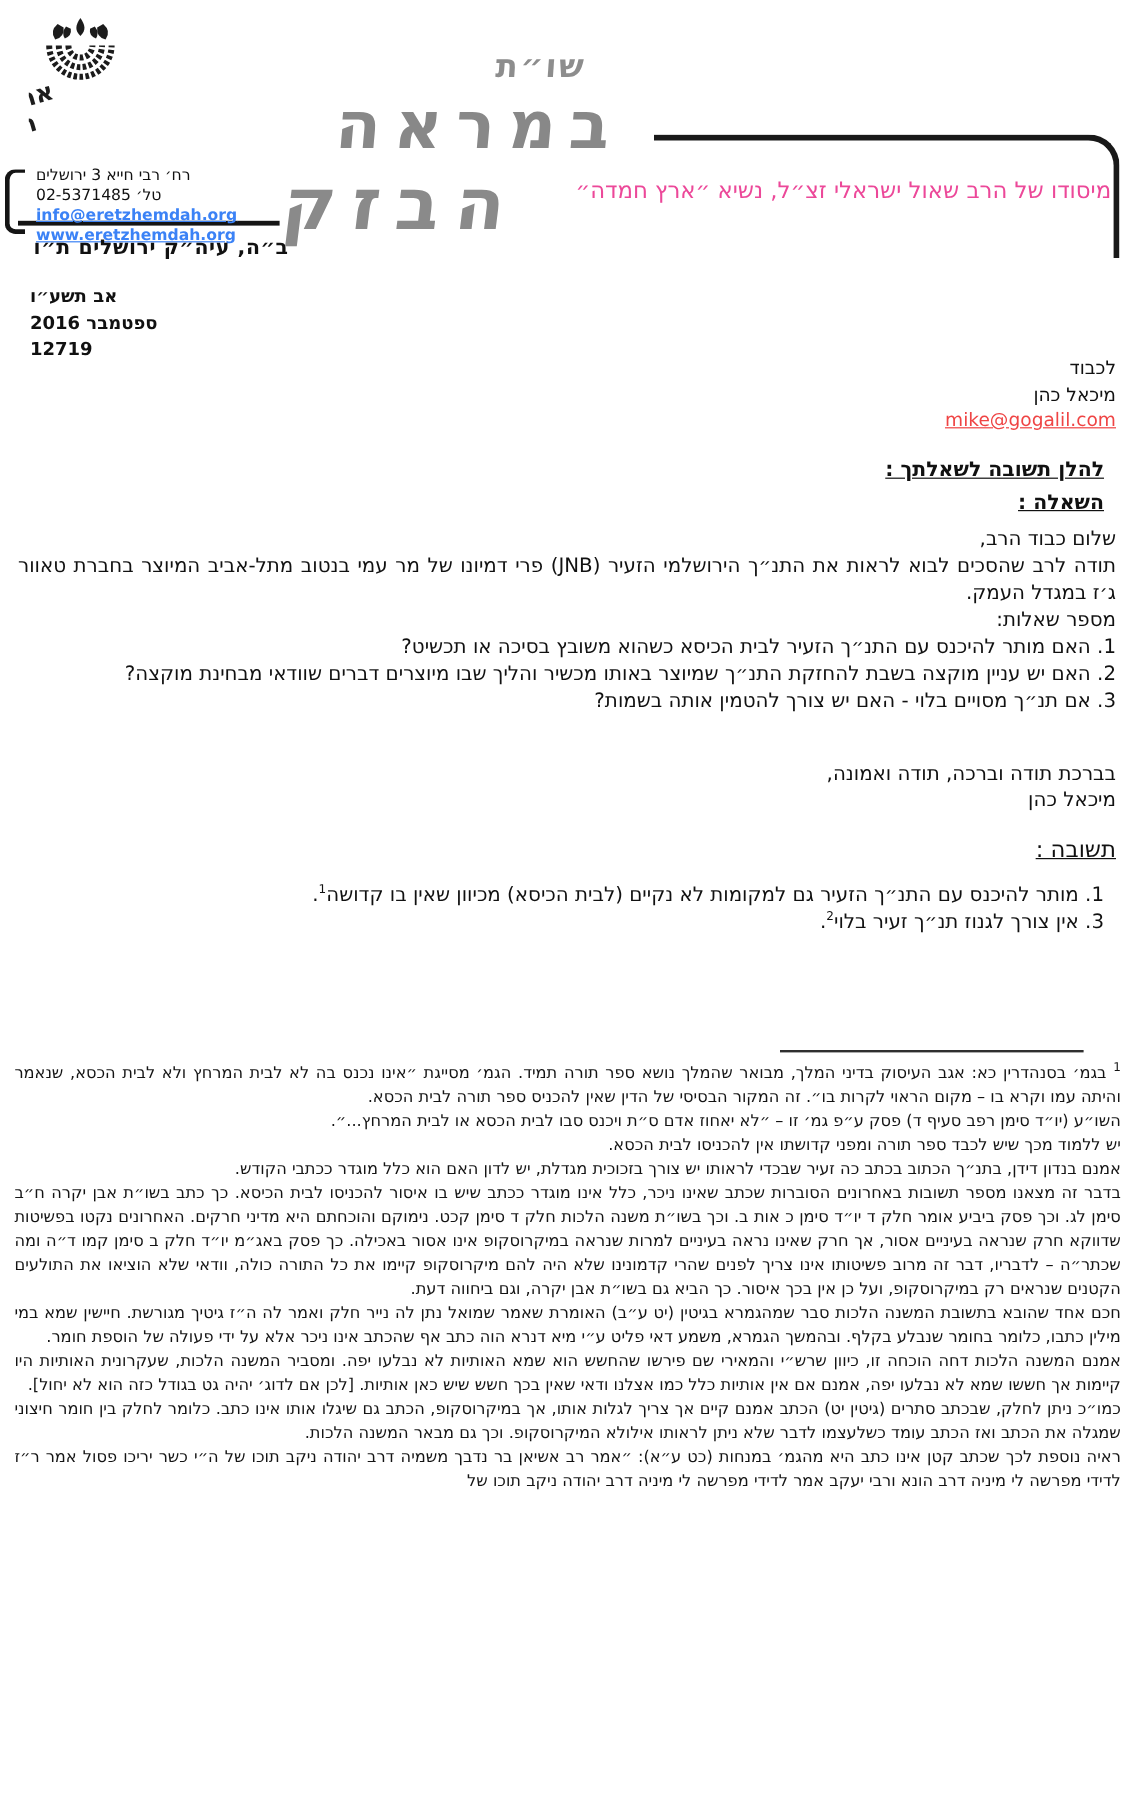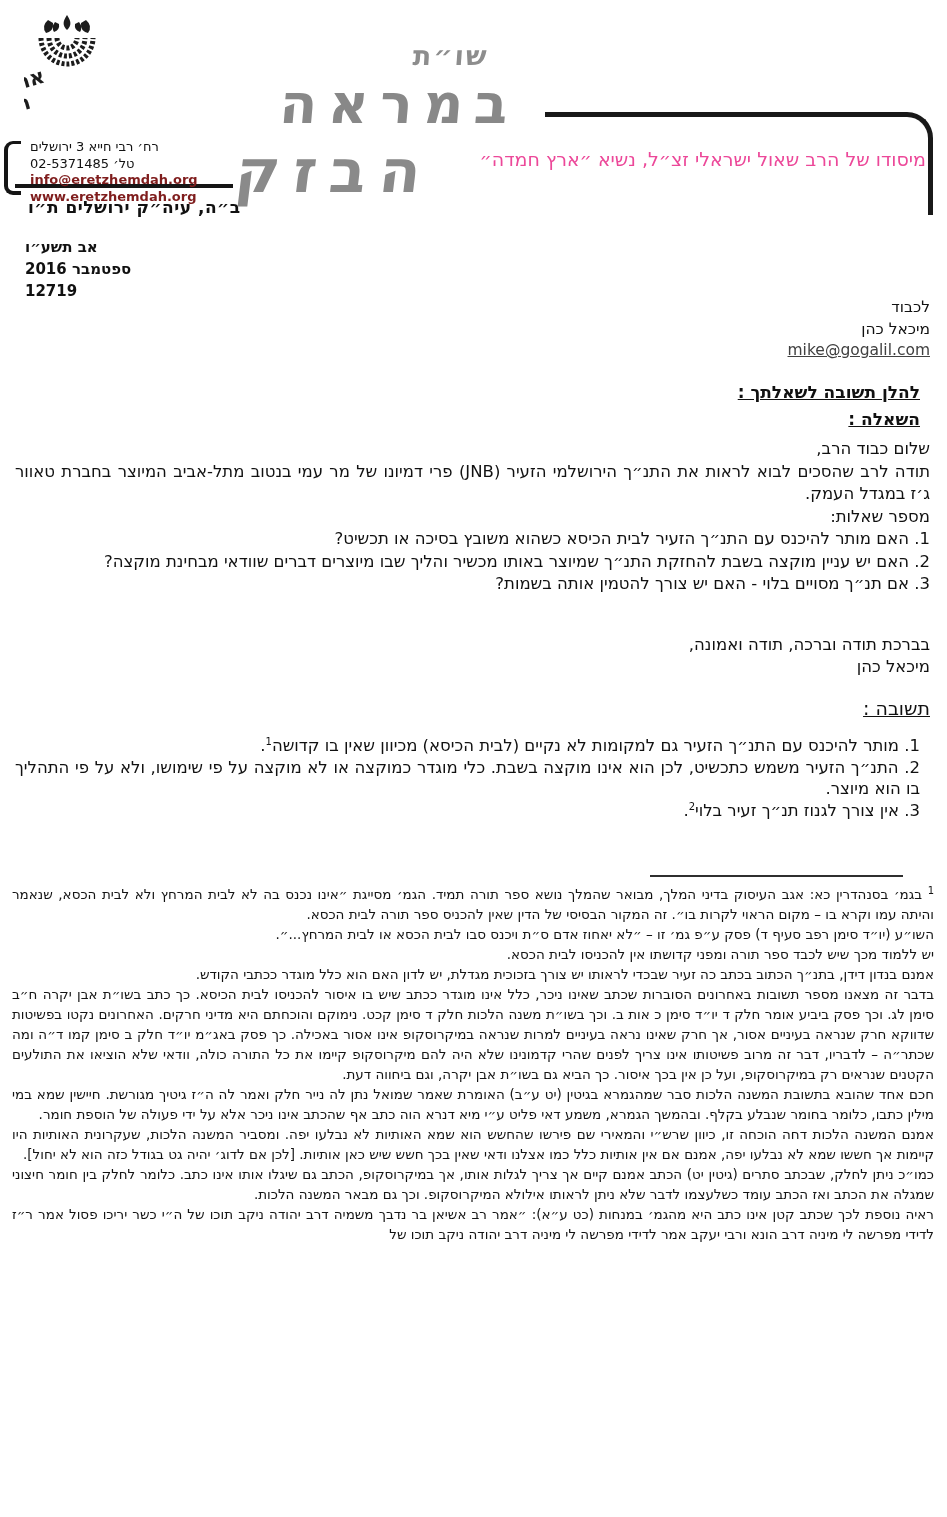--- a/index.html
+++ b/index.html
@@ -6,38 +6,38 @@
   .page{
     position:relative;width:947px;height:1517px;background:#ffffff;
     font-family:"DejaVu Sans",sans-serif;color:#111;direction:rtl;
     margin:0 auto;overflow:hidden;
   }
   .abs{position:absolute;}
 
   
   #logo{left:24px;top:12px;width:86px;height:120px;}
   #contact{left:30px;top:139px;font-size:13px;line-height:16.5px;text-align:left;}
-  #contact .lnk{direction:ltr;display:block;color:#7f1d1d;font-weight:bold;}
+  #contact .lnk{direction:ltr;display:block;text-decoration:underline;color:#3b82f6;font-weight:bold;}
   #bracket{left:4px;top:141px;width:13px;height:47px;
     border-left:4px solid #151515;border-top:3px solid #151515;border-bottom:4px solid #151515;
     border-top-left-radius:9px;border-bottom-left-radius:9px;}
   #thickline{left:15px;top:184px;width:218px;height:4px;background:#151515;}
   #bh{left:28px;top:197px;font-size:17px;letter-spacing:0.5px;font-weight:bold;}
 
   #shut{left:413px;top:40px;font-size:27px;color:#8d8d8d;font-weight:bold;letter-spacing:2px;transform:skewX(-4deg);}
   #word1{left:280px;top:72px;font-size:55px;font-weight:bold;color:#888888;letter-spacing:11px;transform:skewX(-5deg);}
   #word2{left:236px;top:136px;font-size:60px;font-weight:bold;color:#8a8a8a;letter-spacing:13px;transform:skewX(-7deg);}
   #rightframe{left:545px;top:112px;width:383px;height:98px;
     border-top:5px solid #191919;border-right:5px solid #191919;border-top-right-radius:26px;}
   #subtitle{right:21px;top:144px;text-align:left;font-size:19px;line-height:31px;color:#ec4899;}
 
   
   #dateblock{left:25px;top:236px;font-size:15px;line-height:22px;text-align:left;font-weight:bold;}
   #recipient{right:17px;top:297px;text-align:right;font-size:15.5px;line-height:21.5px;}
-  #recipient .lnk{direction:ltr;text-decoration:underline;color:#404040;display:inline-block;}
+  #recipient .lnk{direction:ltr;text-decoration:underline;color:#ef4444;display:inline-block;}
 
   #introheaders{right:27px;top:379px;text-align:right;font-size:17px;font-weight:bold;line-height:27px;}
   #introheaders .hd{text-decoration:underline;}
 
   
   #questionsec{right:17px;left:15px;top:438px;font-size:16.5px;line-height:22.5px;text-align:right;}
   #questionsec .just{text-align:justify;}
   #questionsec p{margin:0;}
 
   #closing{right:17px;top:634px;text-align:right;font-size:16.5px;line-height:22px;}
@@ -120,21 +120,20 @@
   </div>
 
   <div class="abs" id="closing">
     <div>בברכת תודה וברכה, תודה ואמונה,</div>
     <div>מיכאל כהן</div>
   </div>
 
   <div class="abs" id="answerheader">תשובה :</div>
   <div class="abs" id="answers">
     <p class="ans"><span>1. מותר להיכנס עם התנ״ך הזעיר גם למקומות לא נקיים (לבית הכיסא) מכיוון שאין בו קדושה</span><sup>1</sup><span>.</span></p>
-    <p class="ans"><span>2. התנ״ך הזעיר משמש כתכשיט, לכן הוא אינו מוקצה בשבת. כלי מוגדר כמוקצה או לא מוקצה על פי שימושו, ולא על פי התהליך בו הוא מיוצר.</span><sup></sup><span></span></p>
     <p class="ans"><span>3. אין צורך לגנוז תנ״ך זעיר בלוי</span><sup>2</sup><span>.</span></p>
   </div>
 
   <div class="abs" id="fnsep"></div>
   <div class="abs" id="footnotes">
     <p><sup>1</sup> <span>בגמ׳ בסנהדרין כא: אגב העיסוק בדיני המלך, מבואר שהמלך נושא ספר תורה תמיד. הגמ׳ מסייגת ״אינו נכנס בה לא לבית המרחץ ולא לבית הכסא, שנאמר והיתה עמו וקרא בו – מקום הראוי לקרות בו״. זה המקור הבסיסי של הדין שאין להכניס ספר תורה לבית הכסא.</span></p>
     <p>השו״ע (יו״ד סימן רפב סעיף ד) פסק ע״פ גמ׳ זו – ״לא יאחוז אדם ס״ת ויכנס סבו לבית הכסא או לבית המרחץ...״.</p>
     <p>יש ללמוד מכך שיש לכבד ספר תורה ומפני קדושתו אין להכניסו לבית הכסא.</p>
     <p>אמנם בנדון דידן, בתנ״ך הכתוב בכתב כה זעיר שבכדי לראותו יש צורך בזכוכית מגדלת, יש לדון האם הוא כלל מוגדר ככתבי הקודש.</p>
     <p>בדבר זה מצאנו מספר תשובות באחרונים הסוברות שכתב שאינו ניכר, כלל אינו מוגדר ככתב שיש בו איסור להכניסו לבית הכיסא. כך כתב בשו״ת אבן יקרה ח״ב סימן לג. וכך פסק ביביע אומר חלק ד יו״ד סימן כ אות ב. וכך בשו״ת משנה הלכות חלק ד סימן קכט. נימוקם והוכחתם היא מדיני חרקים. האחרונים נקטו בפשיטות שדווקא חרק שנראה בעיניים אסור, אך חרק שאינו נראה בעיניים למרות שנראה במיקרוסקופ אינו אסור באכילה. כך פסק באג״מ יו״ד חלק ב סימן קמו ד״ה ומה שכתר״ה – לדבריו, דבר זה מרוב פשיטותו אינו צריך לפנים שהרי קדמונינו שלא היה להם מיקרוסקופ קיימו את כל התורה כולה, וודאי שלא הוציאו את התולעים הקטנים שנראים רק במיקרוסקופ, ועל כן אין בכך איסור. כך הביא גם בשו״ת אבן יקרה, וגם ביחווה דעת.</p>

